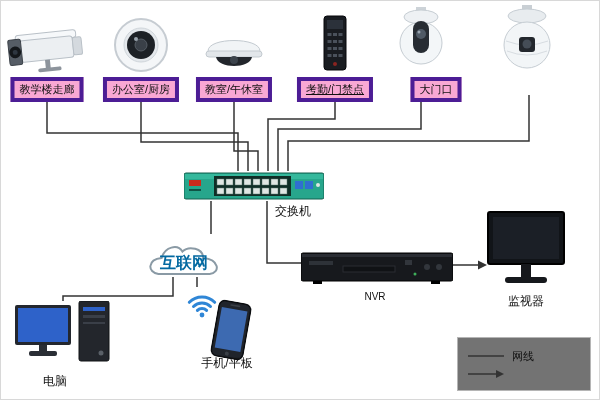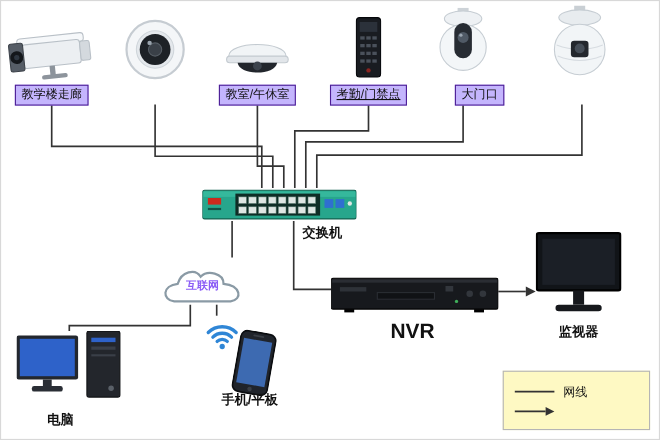--- a/index.html
+++ b/index.html
@@ -4,34 +4,34 @@
 <style>
   html,body{margin:0;padding:0;background:#fff;}
   .stage{
     position:relative;width:600px;height:400px;background:#fff;
     border:1px solid #d8d8d8;box-sizing:border-box;overflow:hidden;
     font-family:"Liberation Sans","DejaVu Sans",sans-serif;color:#111;
   }
   .abs{position:absolute;}
   .device-label{
     position:absolute;transform:translateX(-50%);
-    border:1px solid #4c1d95;background:#c4b5fd;
+    border:4px solid #4c1d95;background:#f9a8d4;
     padding:2px 5px;font-size:11px;line-height:13px;white-space:nowrap;color:#111;
   }
   .caption{
     position:absolute;transform:translateX(-50%);
-    font-size:12px;font-weight:700;color:#111;white-space:nowrap;
+    font-size:12px;font-weight:400;color:#111;white-space:nowrap;
   }
   .cloud-label{
-    position:absolute;font-size:10px;font-weight:700;color:#8b5cf6;
+    position:absolute;font-size:16px;font-weight:700;color:#0369a1;
     text-align:center;white-space:nowrap;
   }
   .legend{
     position:absolute;left:456px;top:336px;width:134px;height:54px;
-    border:1px solid #b5b5b5;background:#fef9c3;box-sizing:border-box;
+    border:1px solid #b5b5b5;background:#737373;box-sizing:border-box;
     display:flex;flex-direction:column;justify-content:center;gap:4px;padding:4px 8px;
   }
   .legend-row{display:flex;align-items:center;gap:6px;}
   .legend-row span{font-size:11px;color:#111;white-space:nowrap;}
   svg{display:block;}
 </style>
 </head>
 <body>
 
 <div class="stage">
@@ -114,20 +114,21 @@
     <rect x="24" y="0" width="10" height="7" fill="#c9cfd4"></rect>
     <ellipse cx="29" cy="11" rx="19" ry="7" fill="#e8ecef" stroke="#c6cdd3"></ellipse>
     <circle cx="29" cy="40" r="23" fill="#f2f5f7" stroke="#c6cdd3"></circle>
     <path d="M8,36 Q29,44 50,36" stroke="#d7dce1" fill="none"></path>
     <path d="M9,46 Q29,54 49,46" stroke="#d7dce1" fill="none"></path>
     <rect x="21" y="32" width="16" height="15" rx="3" fill="#23272d"></rect>
     <circle cx="29" cy="39" r="4.5" fill="#454d57"></circle>
   </svg>
 
   <div class="device-label" style="left:46px;top:76px;">教学楼走廊</div>
+  <div class="device-label" style="left:140px;top:76px;">办公室/厨房</div>
   <div class="device-label" style="left:233px;top:76px;">教室/午休室</div>
   <div class="device-label" style="left:334px;top:76px;text-decoration:underline;">考勤/门禁点</div>
   <div class="device-label" style="left:435px;top:76px;">大门口</div>
 
   <svg class="abs" style="left:183px;top:170px;" width="140" height="30" viewBox="0 0 140 30">
     <rect x="0" y="2" width="140" height="26" rx="2" fill="#27a68c" stroke="#13614f"></rect>
     <rect x="1" y="3" width="138" height="5" fill="#35b89c"></rect>
     <rect x="5" y="9" width="12" height="6" fill="#cc2a1d"></rect>
     <rect x="5" y="18" width="12" height="2" fill="#0f5446"></rect>
     <rect x="30" y="5" width="77" height="20" fill="#0f2d26"></rect>
@@ -194,21 +195,21 @@
     <rect x="1" y="7" width="150" height="3" fill="#2a2d33"></rect>
     <rect x="8" y="14" width="24" height="4" fill="#2e3238"></rect>
     <rect x="42" y="19" width="52" height="6" fill="#101215" stroke="#2a2d33"></rect>
     <rect x="104" y="13" width="7" height="5" fill="#32363c"></rect>
     <circle cx="126" cy="20" r="3" fill="#32363c"></circle>
     <circle cx="138" cy="20" r="3" fill="#32363c"></circle>
     <circle cx="114" cy="27" r="1.5" fill="#3fae5a"></circle>
     <rect x="12" y="34" width="9" height="3" fill="#000"></rect>
     <rect x="130" y="34" width="9" height="3" fill="#000"></rect>
   </svg>
-  <div class="caption" style="left:374px;top:290px;font-size:19px;">NVR</div>
+  <div class="caption" style="left:374px;top:290px;font-size:10px;">NVR</div>
 
   <svg class="abs" style="left:486px;top:210px;" width="78" height="80" viewBox="0 0 78 80">
     <rect x="1" y="1" width="76" height="52" rx="2" fill="#111418" stroke="#000" stroke-width="2"></rect>
     <rect x="6" y="6" width="66" height="42" fill="#1b1f26"></rect>
     <rect x="34" y="53" width="10" height="13" fill="#16181c"></rect>
     <rect x="18" y="66" width="42" height="6" rx="3" fill="#16181c"></rect>
   </svg>
   <div class="caption" style="left:525px;top:292px;text-align:right;">监视器</div>
 
   <div class="legend">

